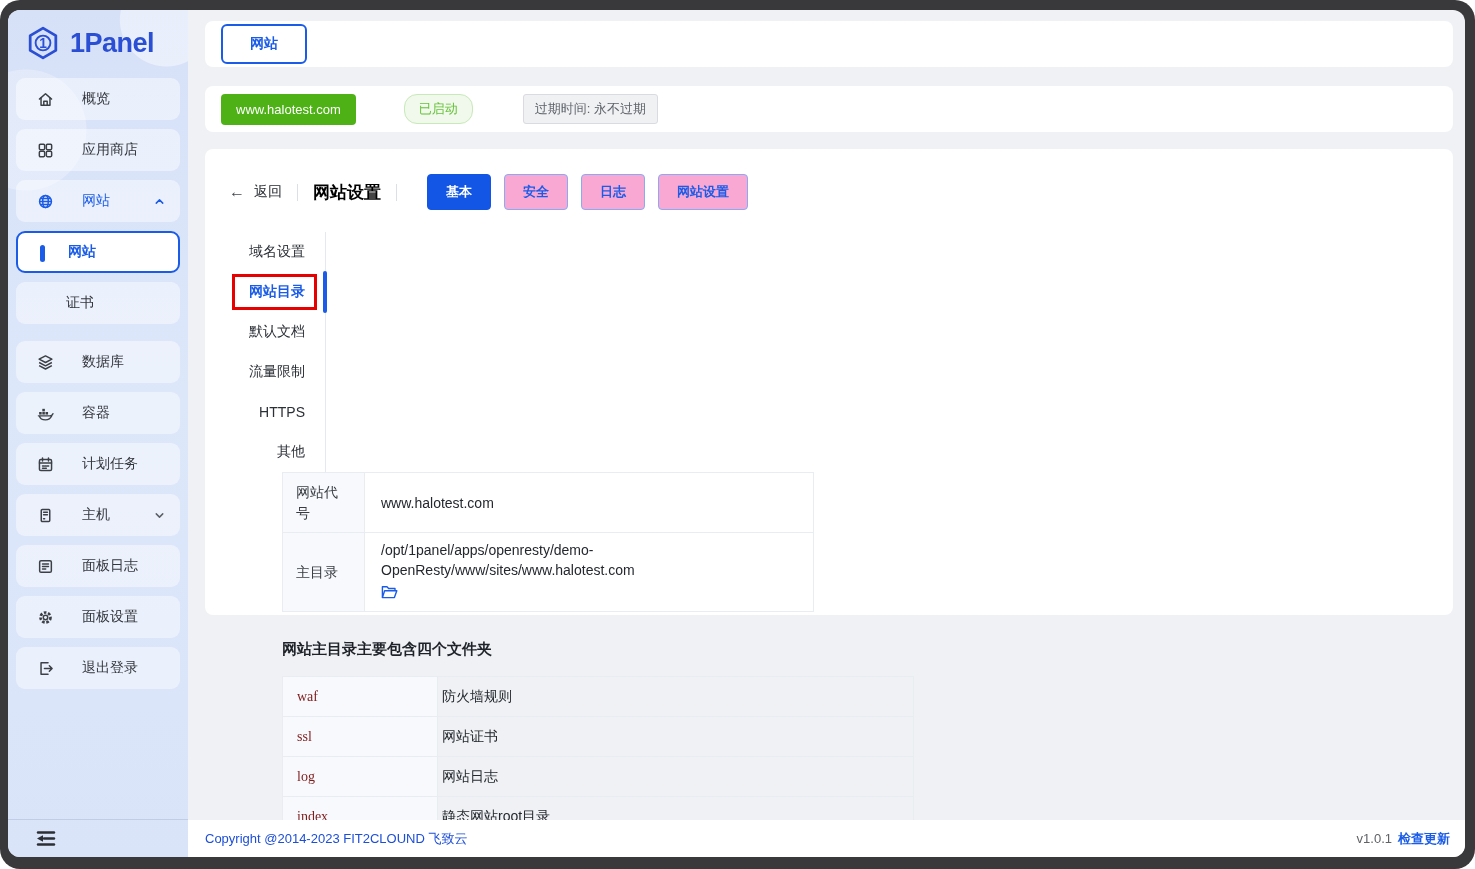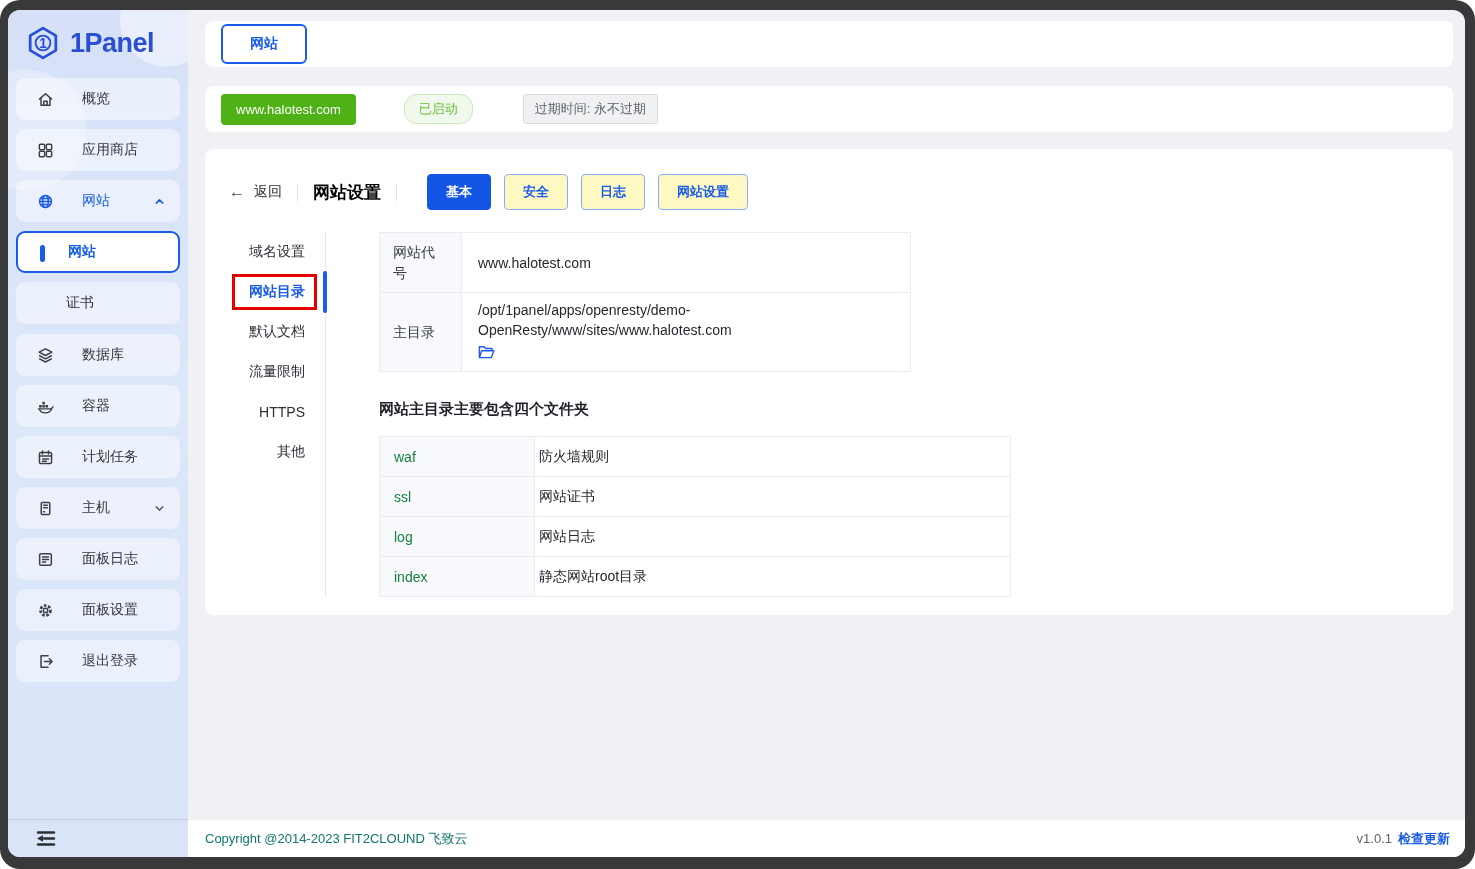--- a/index.html
+++ b/index.html
@@ -50,21 +50,21 @@
   .nav-item .lbl { flex:1 1 auto; }
   .nav-item.parent-active { color:#1a5ce8; }
   .nav-item.child { padding-left:50px; position:relative; }
   .nav-item.child-active {
     background:#fff; border:2px solid #1a5ce8; color:#1a5ce8; font-weight:700;
   }
   .nav-item.child-active .bar {
     position:absolute; left:22px; top:12px;
     width:5px; height:17px; border-radius:3px; background:#1a5ce8;
   }
-  .nav-item.group-end { margin-bottom:10px; }
+  .nav-item.group-end { margin-bottom:17px; }
   .icon16 { width:17px; height:17px; flex:0 0 auto; display:block; }
   .sidebar-foot {
     flex:0 0 38px; border-top:1px solid rgba(49,73,116,.14);
     display:flex; align-items:center; padding-left:27px;
   }
 
   
   .main { flex:1 1 auto; display:flex; flex-direction:column; min-width:0; }
   .card { background:#fff; border-radius:8px; margin:0 12px 0 17px; }
   .tabbar-card {
@@ -97,25 +97,25 @@
 
   .content-card { margin-top:17px; height:466px; flex:0 0 auto; padding:25px 24px; }
   .content-head { display:flex; align-items:center; }
   .back { display:flex; align-items:center; gap:9px; font-size:14px; color:#24282e; cursor:pointer; }
   .back .arr { font-size:16px; color:#44484f; }
   .vdiv { width:1px; height:17px; background:#dcdfe6; margin:0 15px; }
   .settings-title { font-size:17px; font-weight:700; color:#000000; }
   .set-tabs { display:flex; gap:13px; margin-left:15px;justify-content:center; }
   .set-tab {
     font-size:13px; font-weight:700; border-radius:4px; cursor:pointer;
-    padding:8px 18px; background:#fef9c3; color:#1a5ce8; border:1px solid #8aabf2;
+    padding:8px 18px; background:#f9a8d4; color:#1a5ce8; border:1px solid #8aabf2;
   }
   .set-tab.active { background:#1356e6; color:#fff; border-color:#1356e6; }
 
-  .content-body { display:flex; margin-top:22px; }
+  .content-body { display:flex; margin-top:22px;flex-direction:column; }
   .subnav {
     width:97px; flex:0 0 97px; padding-right:20px;
     border-right:1px solid #e5e8ee; position:relative;
   }
   .subnav .snav-item {
     height:40px; display:flex; align-items:center; justify-content:flex-end;
     font-size:14px; font-weight:500; color:#2b2f36; cursor:pointer;
   }
   .subnav .snav-item.active { color:#1a5ce8; font-weight:700; }
   .subnav .indicator {
@@ -136,30 +136,30 @@
   }
   table.info td.val { padding:8px 16px; color:#24282e; }
   table.info tr.r1 td { height:60px; }
   table.info tr.r2 td { height:68px; }
   .path-line { line-height:1.4; }
   .folder-ic { margin-top:5px; }
 
   .folders-heading { margin-top:28px; font-size:15px; font-weight:700; color:#1f2329; }
   table.folders { border-collapse:collapse; width:632px; margin-top:17px; }
   table.folders td { border:1px solid #e9edf2; font-size:14px; height:40px; }
-  table.folders td.fname { background:#f7f9fc; color:#15803d; padding:0 14px; width:155px; }
+  table.folders td.fname { background:#f7f9fc; color:#7f1d1d; padding:0 14px; width:155px;font-family:Liberation Serif, serif; }
   table.folders td.fdesc { padding:0 4px; color:#24282e; }
 
   .spacer { flex:1 1 auto; }
   .footer {
     flex:0 0 37px; background:#fff;
     display:flex; align-items:center; justify-content:space-between;
     padding:0 15px 0 17px;
   }
-  .copyright { font-size:13px; color:#0f766e; }
+  .copyright { font-size:13px; color:#1d4ed8; }
   .version-wrap { font-size:13px; color:#606266; display:flex; gap:6px; align-items:center;justify-content:flex-end; }
   .check-update { color:#1a5ce8; font-weight:700; cursor:pointer; }
 </style>
 </head>
 <body>
 
 <div class="frame">
   <div class="window">
 
     <aside class="sidebar">

